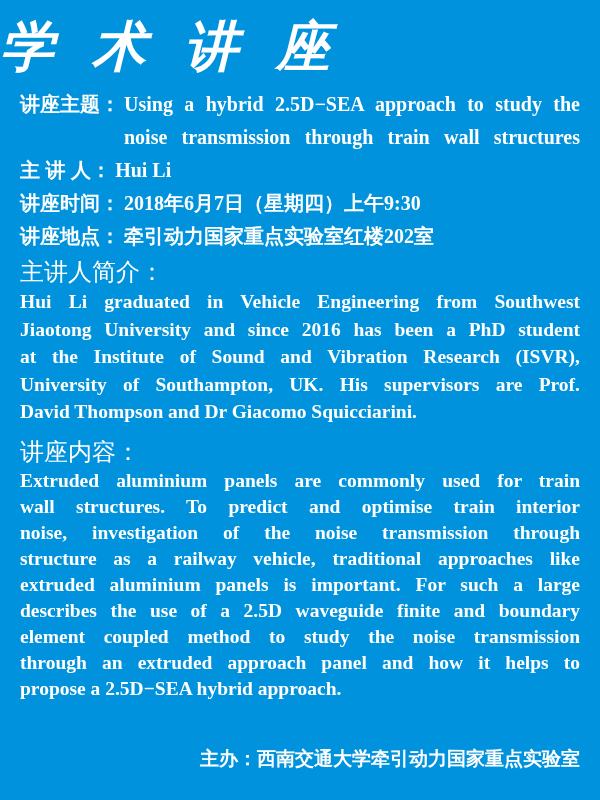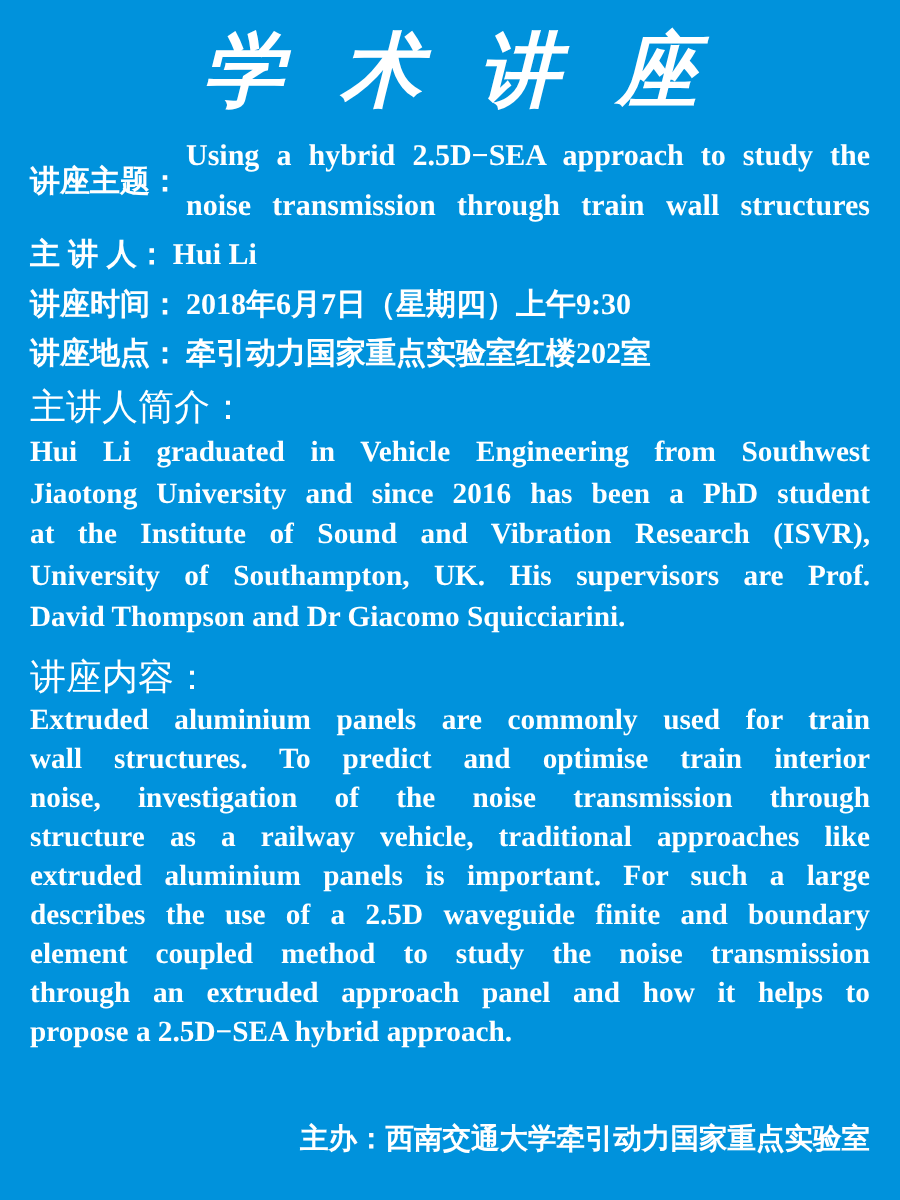--- a/index.html
+++ b/index.html
@@ -11,34 +11,33 @@
   .poster {
     position: relative;
     width: 600px; height: 800px;
     background: #0092DC;
     color: #FFFFFF;
     box-sizing: border-box;
   }
   .title {
     padding-top: 12px;
     height: 74px;
-    text-align: center;
     font-family: "Liberation Serif", "DejaVu Serif", serif;
     font-style: italic;
     font-weight: 700;
     font-size: 54px;
     line-height: 70px;
     letter-spacing: 38px;
     white-space: nowrap;
   }
   .title .tspan { margin-right: -38px; }
   .body-area { padding: 2px 20px 0 20px; }
   .row {
     display: flex;
-    align-items: center;
+    align-items: flex-start;
     font-size: 20px;
     line-height: 33px;
   }
   .label {
     font-family: "Liberation Sans", "DejaVu Sans", sans-serif;
     font-weight: 700;
     white-space: nowrap;
     margin-right: 4px;
   }
   .value {

